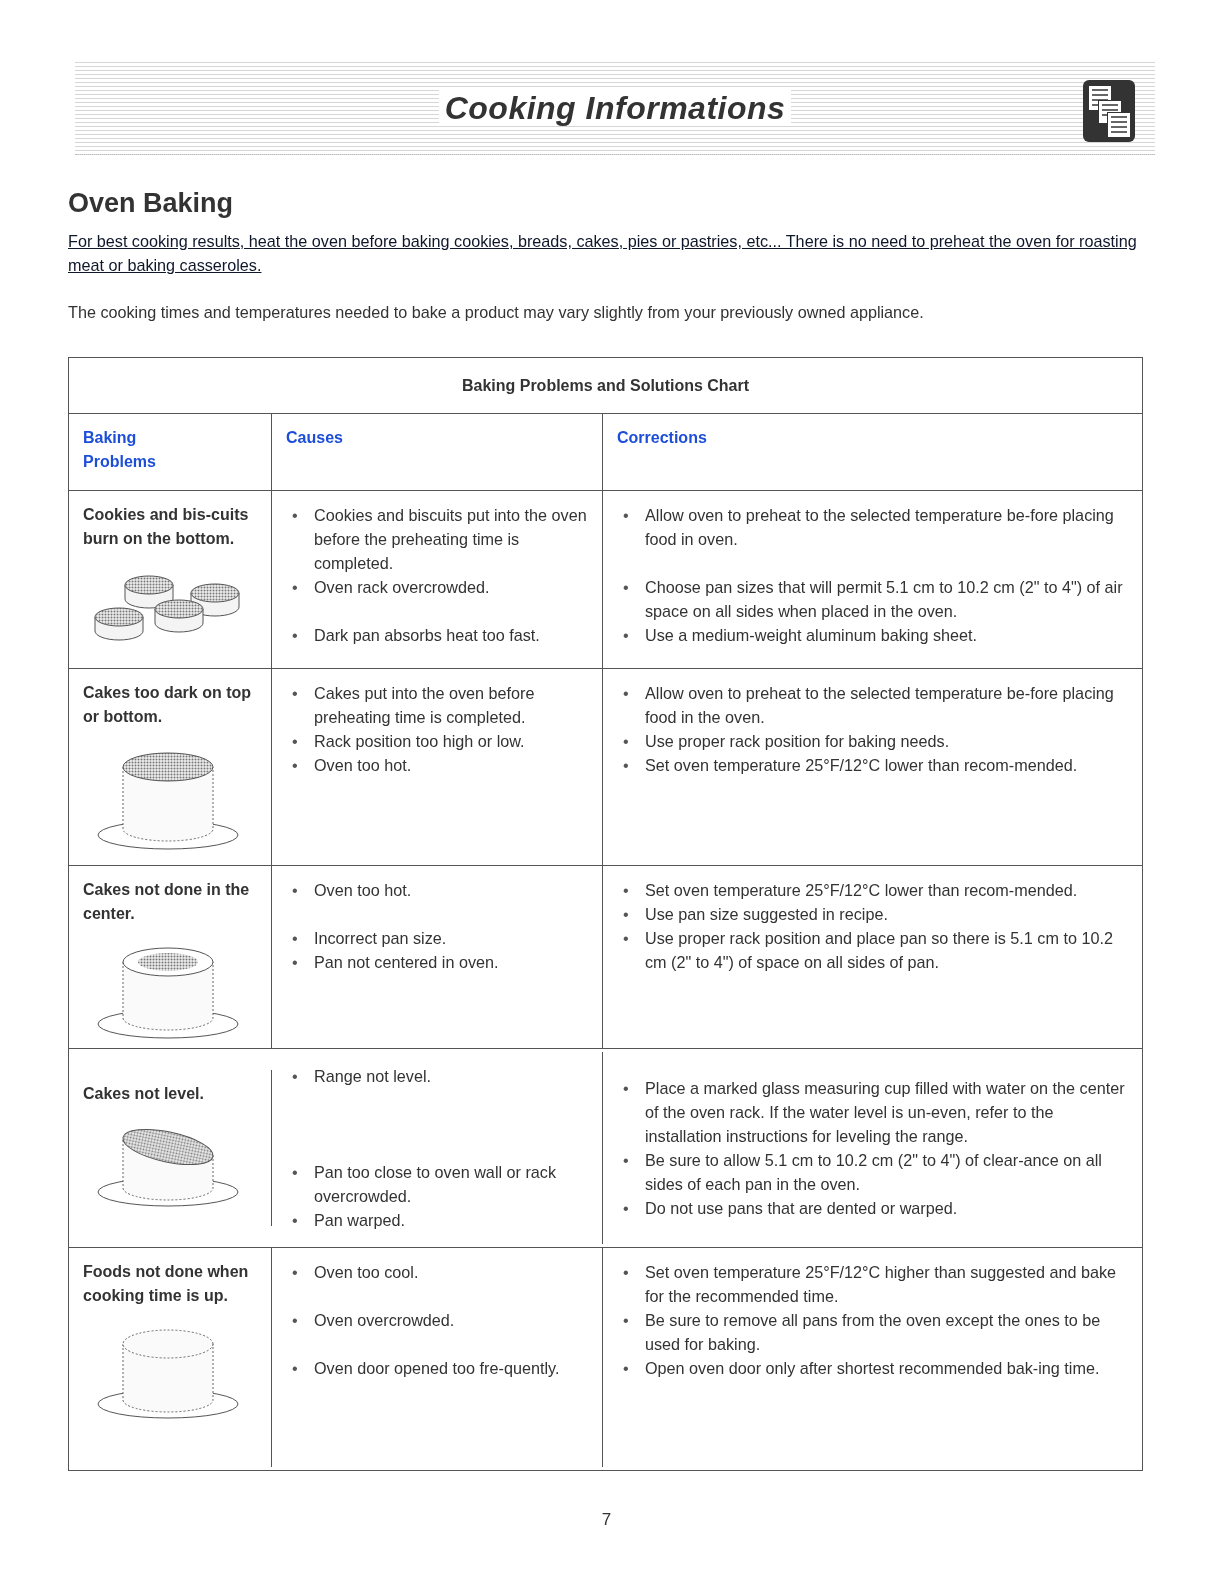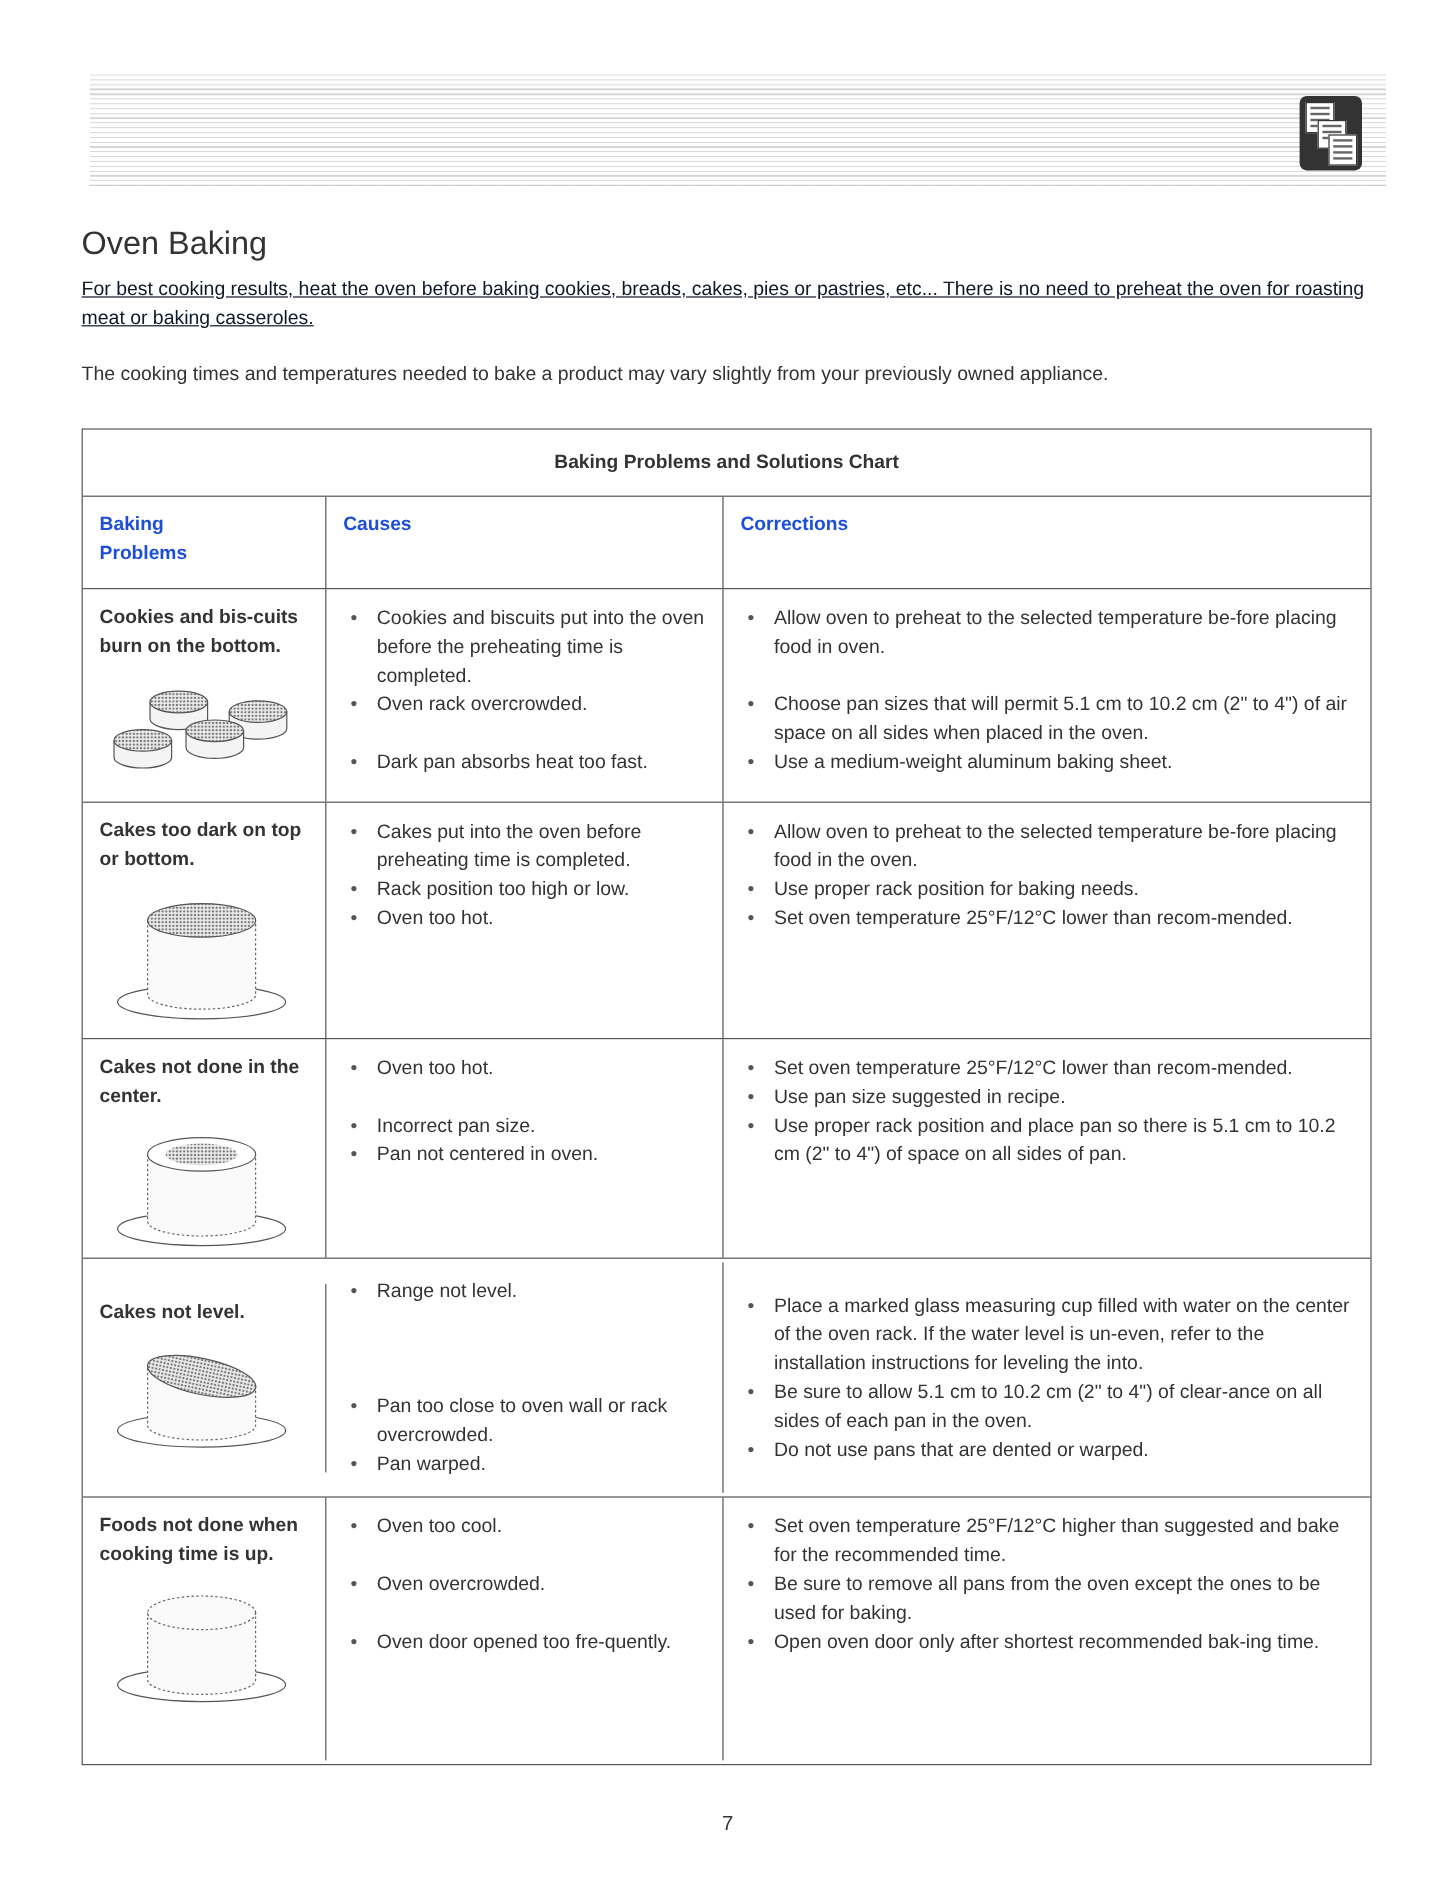--- a/index.html
+++ b/index.html
@@ -5,21 +5,21 @@
   html, body { margin:0; padding:0; background:#ffffff; }
   body { width:1213px; height:1575px; position:relative; font-family:"Liberation Sans", sans-serif; color:#222; overflow:hidden; }
   .banner { position:absolute; left:75px; top:62px; width:1080px; height:92px;
     background-image: repeating-linear-gradient(0deg, #ffffff 0px, #ffffff 3px, #d6d6d6 3px, #d6d6d6 4px);
     border-bottom:1px dotted #bbb; }
   .banner-title { position:absolute; left:0; right:0; top:28px; text-align:center; font-size:32px; font-weight:bold; font-style:italic; color:#333; letter-spacing:0.5px; }
   .banner-title span { background:#fff; padding:0 6px; }
   .banner-icon { position:absolute; right:20px; top:18px; width:52px; height:62px; background:#333; border-radius:6px; }
   .banner-icon .pg { position:absolute; background:#fff; border:1px solid #333; }
   .banner-icon .pg i { display:block; height:2px; background:#666; margin:3px 3px; }
-  h1 { position:absolute; left:68px; top:188px; margin:0; font-size:27px; font-weight:normal; color:#333; }
+  h1 { position:absolute; left:68px; top:188px; margin:0; font-size:27px; font-weight:bold; color:#333; }
   .intro { position:absolute; left:68px; top:229px; width:1085px; font-size:16.2px; line-height:24px; color:#0f172a; margin:0;text-decoration:underline; }
   .intro2 { position:absolute; left:68px; top:300px; width:1085px; font-size:16.2px; line-height:24px; color:#333; margin:0; }
   .chart { position:absolute; left:68px; top:357px; width:1075px; height:1114px; border:1px solid #555; box-sizing:border-box; }
   .chart-title { height:55px; line-height:55px; text-align:center; font-weight:bold; font-size:16px; color:#333; border-bottom:1px solid #555; }
   .row { display:flex; border-bottom:1px solid #555; box-sizing:border-box; }
   .row:last-child { border-bottom:none; }
   .c1 { width:203px; border-right:1px solid #555; padding:12px 14px; box-sizing:border-box; }
   .c2 { width:331px; border-right:1px solid #555; padding:12px 14px 12px 14px; box-sizing:border-box; }
   .c3 { flex:1; padding:12px 14px; box-sizing:border-box; }
   .hdr { font-weight:bold; font-size:16px; color:#1d4ed8; line-height:24px; }
@@ -28,20 +28,21 @@
   li { position:relative; padding-left:28px; font-size:16.2px; line-height:24px; color:#333; }
   li::before { content:"\2022"; position:absolute; left:6px; top:0; color:#555; }
   li.gap { margin-top:24px; }
   .illus { margin-top:14px; }
   .pagenum { position:absolute; left:0; right:0; top:1510px; text-align:center; font-size:17px; color:#333; }
 </style>
 </head>
 <body>
 
 <div class="banner">
+  <div class="banner-title"><span>Cooking Informations</span></div>
   <div class="banner-icon">
     <div class="pg" style="left:5px;top:5px;width:22px;height:24px;">
         <i></i>
         <i></i>
         <i></i>
         <i></i>
       </div>
     <div class="pg" style="left:15px;top:20px;width:22px;height:22px;">
         <i></i>
         <i></i>
@@ -183,21 +184,21 @@
     </div>
     <div class="c2">
       <ul>
         <li>Range not level.</li>
         <li style="margin-top:72px;">Pan too close to oven wall or rack overcrowded.</li>
         <li>Pan warped.</li>
       </ul>
     </div>
     <div class="c3">
       <ul>
-        <li>Place a marked glass measuring cup filled with water on the center of the oven rack.  If the water level is un-even, refer to the installation instructions for leveling the into.</li>
+        <li>Place a marked glass measuring cup filled with water on the center of the oven rack.  If the water level is un-even, refer to the installation instructions for leveling the range.</li>
         <li>Be sure to allow 5.1 cm to 10.2 cm (2" to 4") of clear-ance on all sides of each pan in the oven.</li>
         <li>Do not use pans that are dented or warped.</li>
       </ul>
     </div>
   </div>
 
   <div class="row" style="height:219px;">
     <div class="c1">
       <div class="prob">Foods not done when cooking time is up.</div>
       <div class="illus">

